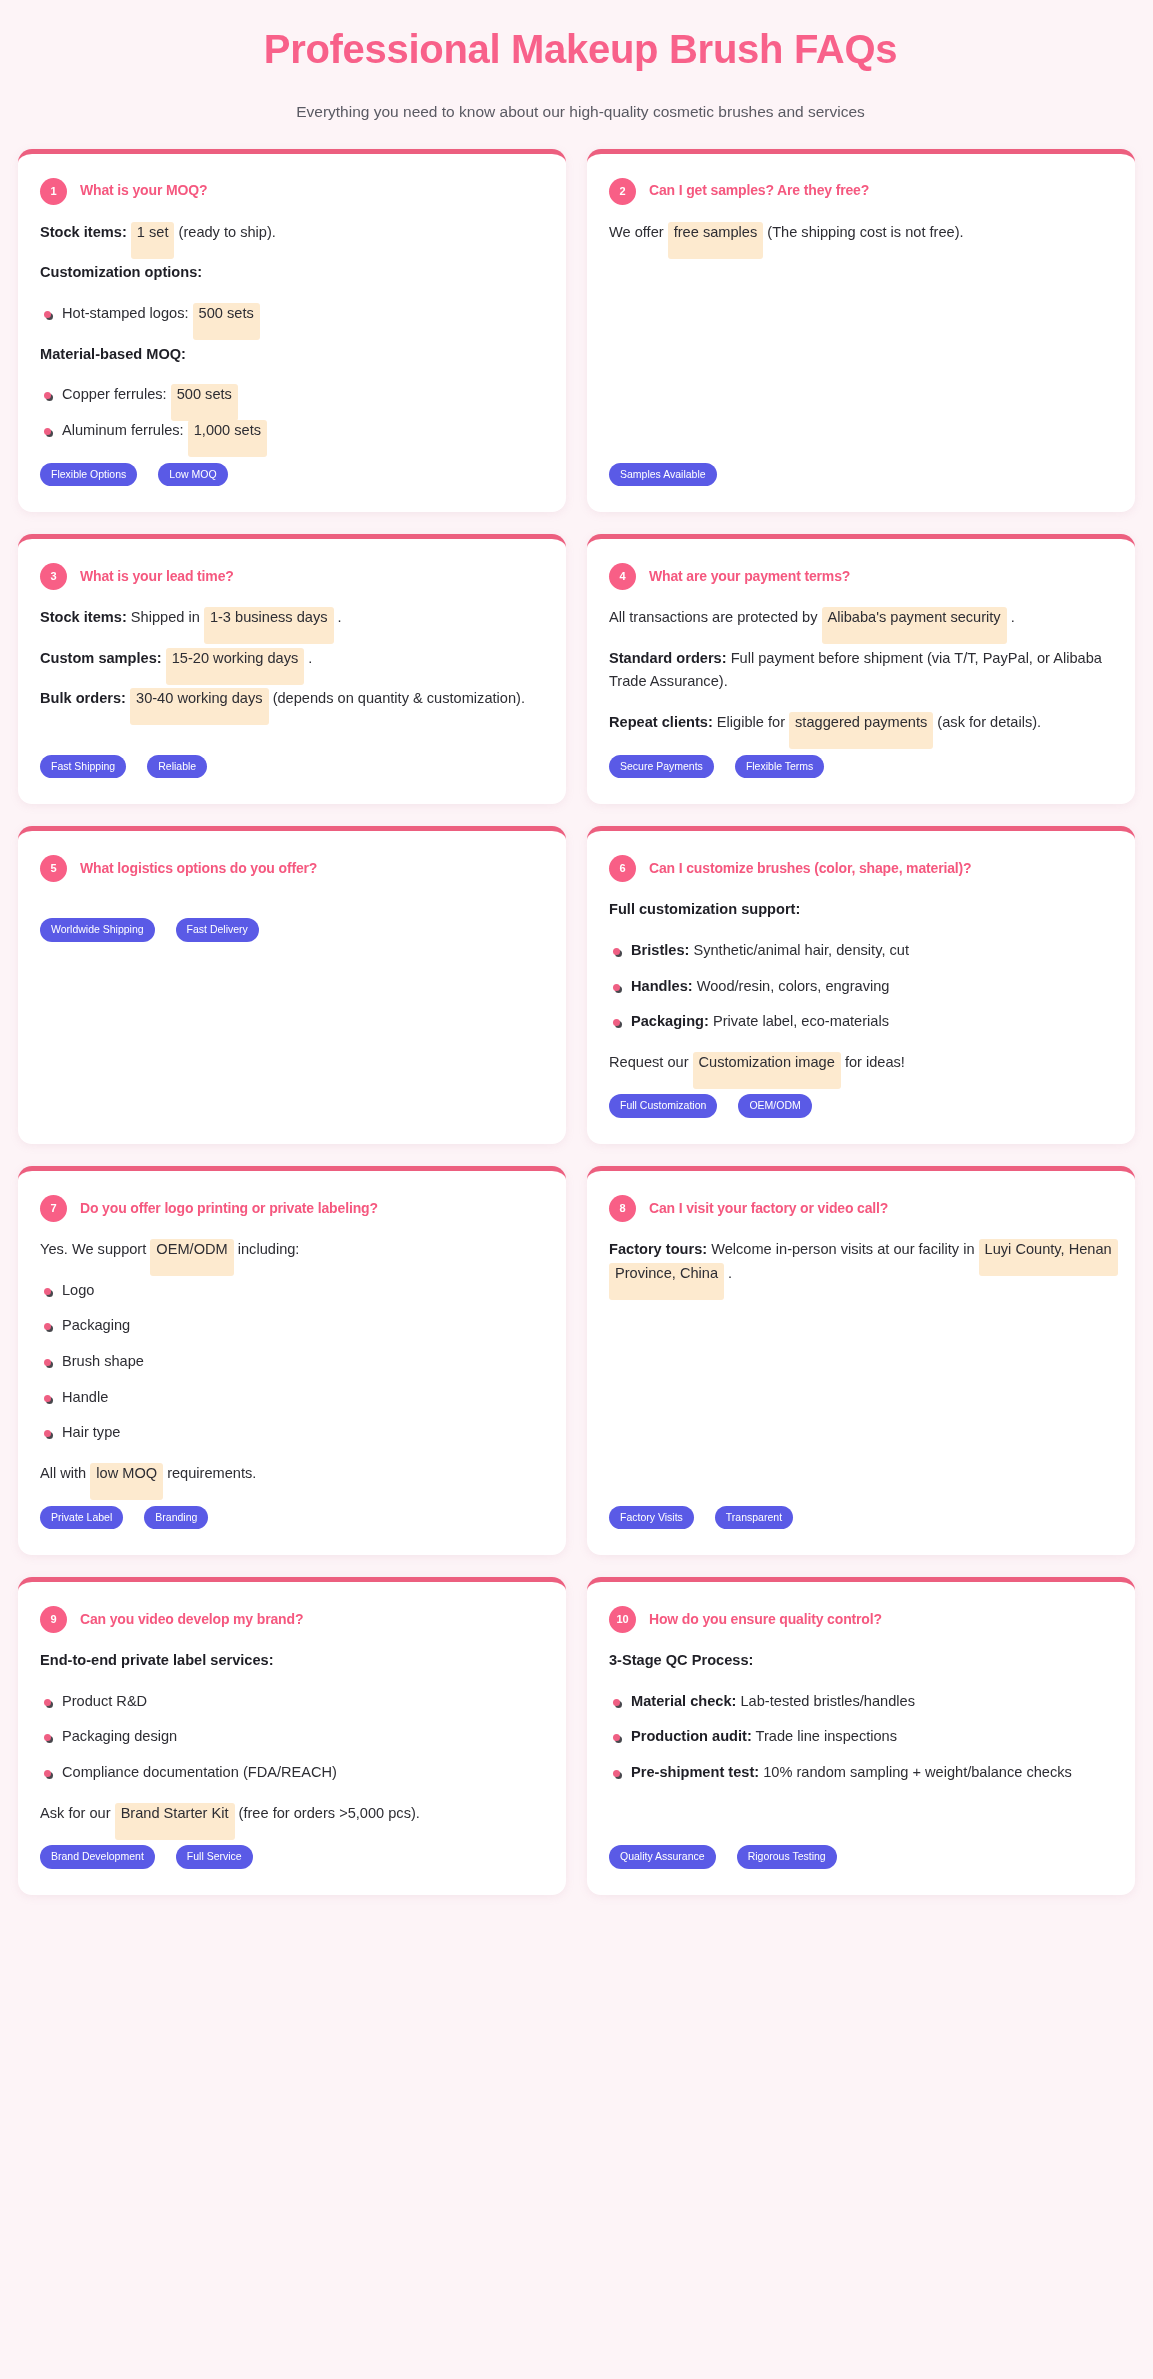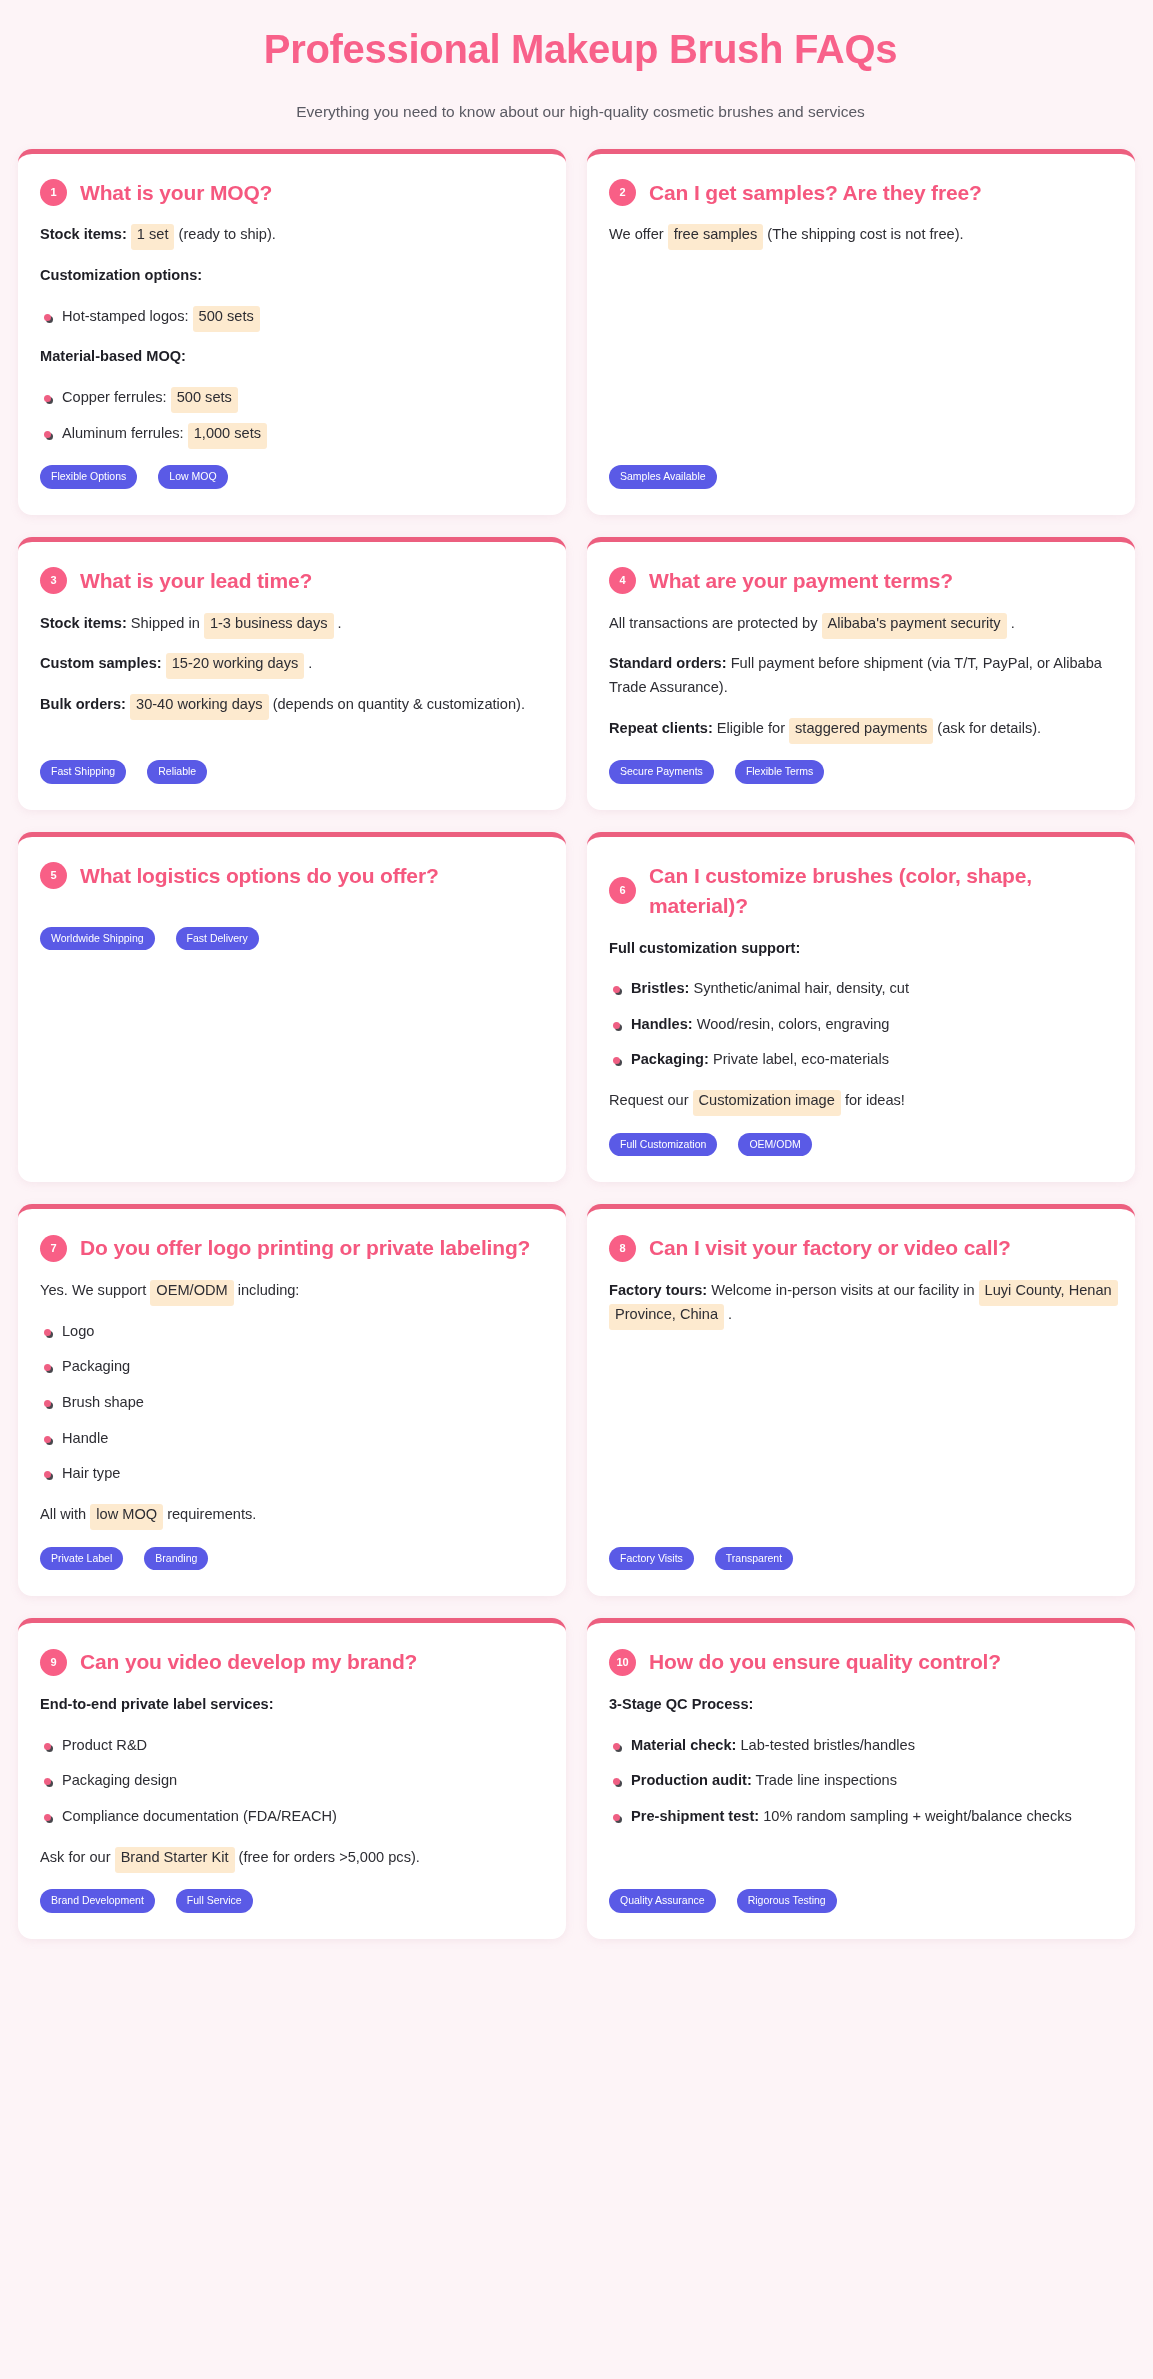--- a/index.html
+++ b/index.html
@@ -78,21 +78,21 @@
     background: #f85f86;
     color: #ffffff;
     font-size: 11px;
     font-weight: 700;
     display: flex;
     align-items: center;
     justify-content: center;
     line-height: 1;
   }
   .q-title {
-    font-size: 21px;
+    font-size: 14px;
     line-height: 1.42;
     font-weight: 700;
     color: #f5587f;
     letter-spacing: -0.15px;
   }
 
   
   .card-body {
     flex: 1 1 auto;
   }
@@ -111,21 +111,21 @@
     font-size: 14.6px;
     font-weight: 700;
     color: #1f1f26;
     margin-bottom: 17px;
     line-height: 1.62;
   }
 
   .hl {
     background: #fdeacf;
     border-radius: 3px;
-    padding: 2px 6px 8px 6px;
+    padding: 2px 6px 19px 6px;
     color: #2d2d33;
     font-weight: 400;
     box-decoration-break: clone;
     -webkit-box-decoration-break: clone;
   }
 
   ul.bullets {
     list-style: none;
     margin: 0 0 17px 0;
     padding: 0;

